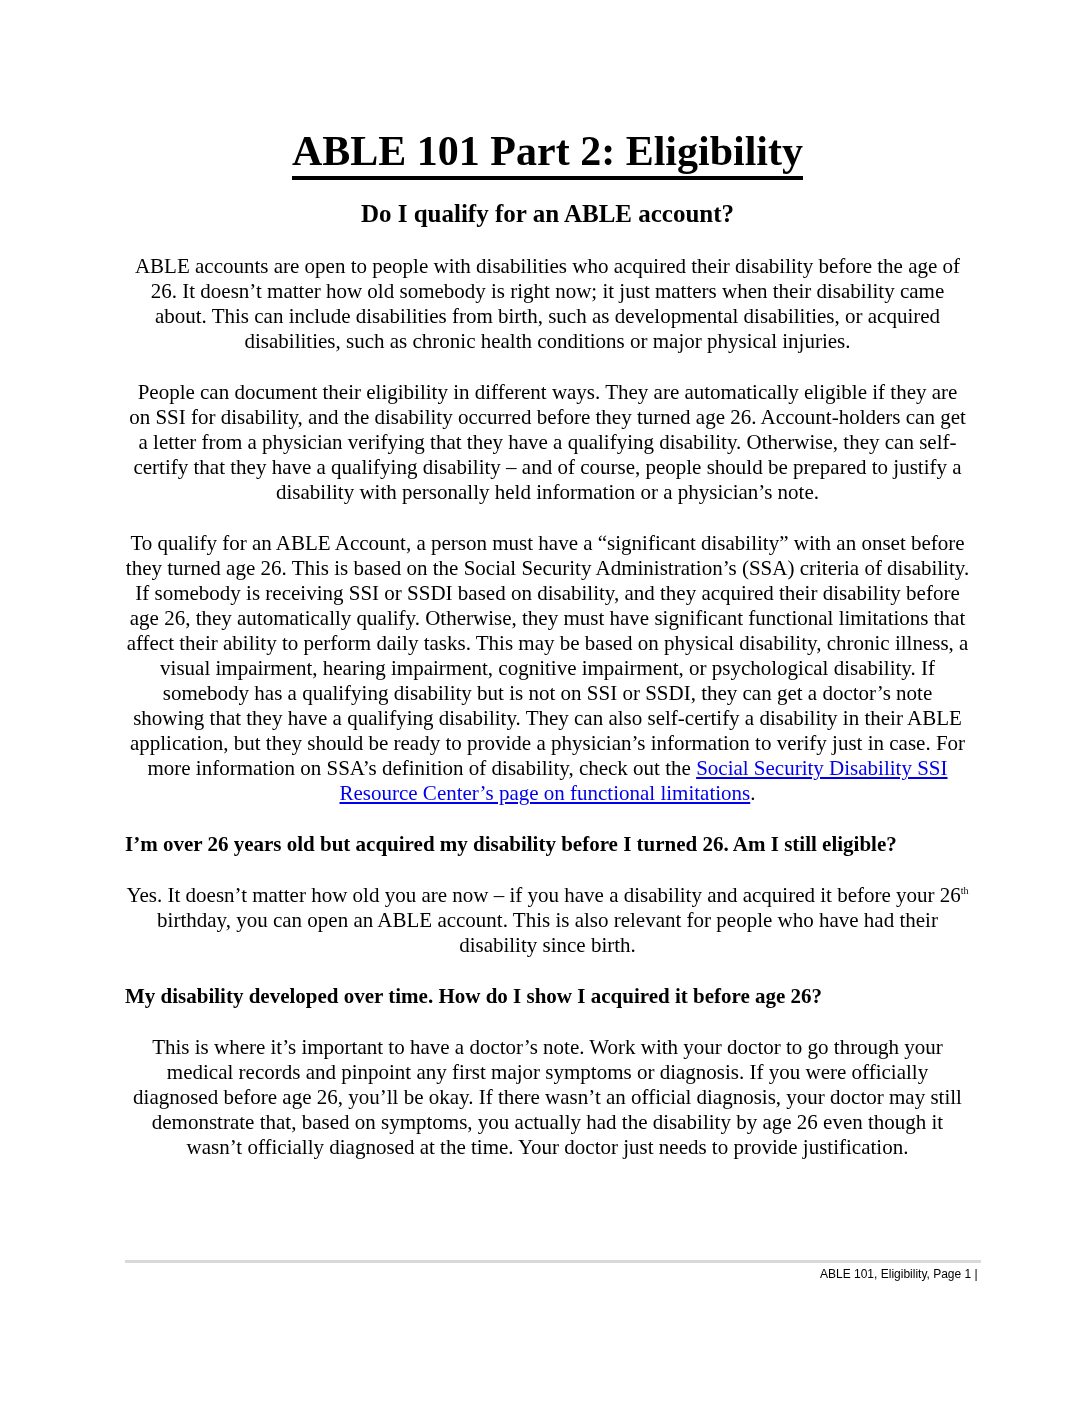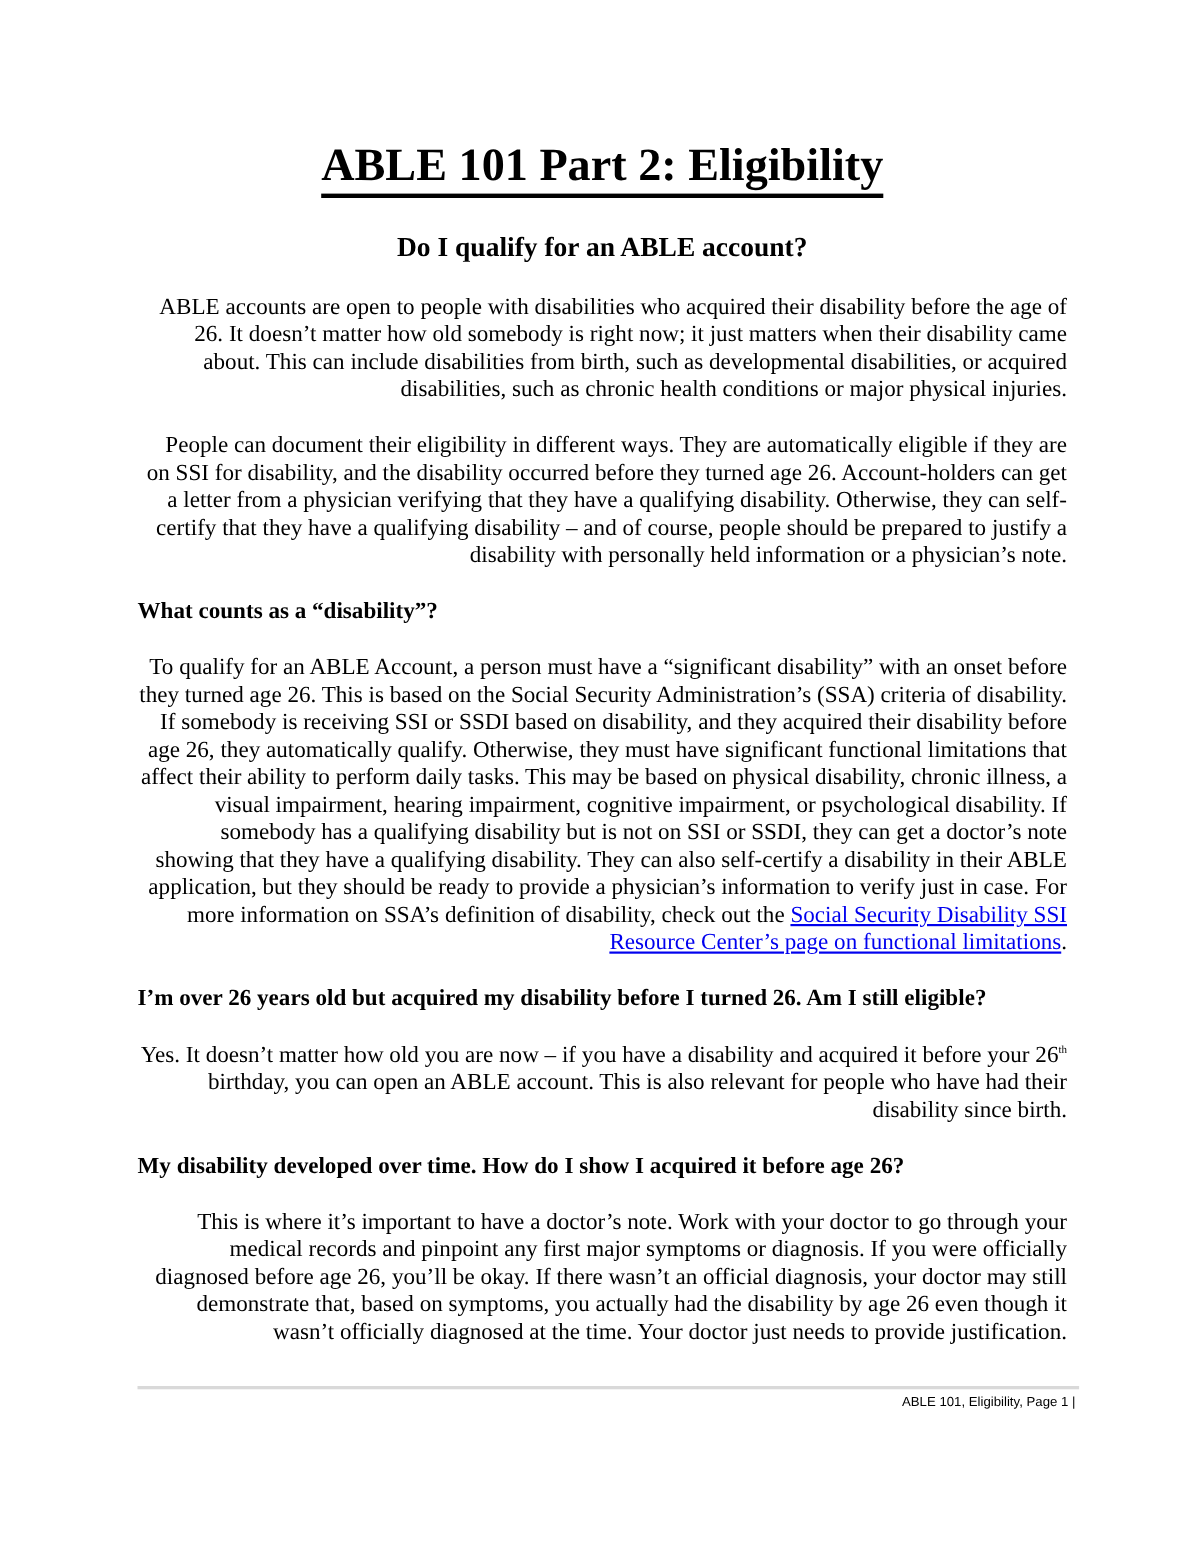--- a/index.html
+++ b/index.html
@@ -34,27 +34,27 @@
   }
   .doc-title .underlined {
     display: inline-block;
     border-bottom: 4px solid #000;
     padding-bottom: 2px;
   }
   .doc-subtitle {
     text-align: center;
     font-size: 25px;
     font-weight: bold;
-    margin: 32px 0 0 0;
+    margin: 20px 0 0 0;
   }
   .para {
     font-size: 21px;
     line-height: 25px;
     margin: 26px 0 0 0;
-    text-align: right;
+    text-align: center;
   }
   .heading {
     font-size: 21px;
     line-height: 25px;
     font-weight: bold;
     margin: 26px 0 0 0;
   }
   .para sup {
     font-size: 10px;
     line-height: 0;
@@ -118,21 +118,20 @@
   <div class="content">
 
     <h1 class="doc-title"><span class="underlined">ABLE 101 Part 2: Eligibility</span></h1>
 
     <h2 class="doc-subtitle">Do I qualify for an ABLE account?</h2>
 
     <p class="para">ABLE accounts are open to people with disabilities who acquired their disability before the age of 26. It doesn’t matter how old somebody is right now; it just matters when their disability came about. This can include disabilities from birth, such as developmental disabilities, or acquired disabilities, such as chronic health conditions or major physical injuries.</p>
 
     <p class="para">People can document their eligibility in different ways. They are automatically eligible if they are on SSI for disability, and the disability occurred before they turned age 26. Account-holders can get a letter from a physician verifying that they have a qualifying disability. Otherwise, they can self-certify that they have a qualifying disability – and of course, people should be prepared to justify a disability with personally held information or a physician’s note.</p>
 
-    <p class="heading">What counts as a “disability”?</p>
 
     <p class="para"><span>To qualify for an ABLE Account, a person must have a “significant disability” with an onset before they turned age 26. This is based on the Social Security Administration’s (SSA) criteria of disability. If somebody is receiving SSI or SSDI based on disability, and they acquired their disability before age 26, they automatically qualify. Otherwise, they must have significant functional limitations that affect their ability to perform daily tasks. This may be based on physical disability, chronic illness, a visual impairment, hearing impairment, cognitive impairment, or psychological disability. If somebody has a qualifying disability but is not on SSI or SSDI, they can get a doctor’s note showing that they have a qualifying disability. They can also self-certify a disability in their ABLE application, but they should be ready to provide a physician’s information to verify just in case. For more information on SSA’s definition of disability, check out the </span><a class="doc-link">Social Security Disability SSI Resource Center’s page on functional limitations</a><span>.</span></p>
 
     <p class="heading">I’m over 26 years old but acquired my disability before I turned 26. Am I still eligible?</p>
 
     <p class="para"><span>Yes. It doesn’t matter how old you are now – if you have a disability and acquired it before your 26</span><sup>th</sup><span> birthday, you can open an ABLE account. This is also relevant for people who have had their disability since birth.</span></p>
 
     <p class="heading">My disability developed over time. How do I show I acquired it before age 26?</p>
 
     <p class="para">This is where it’s important to have a doctor’s note. Work with your doctor to go through your medical records and pinpoint any first major symptoms or diagnosis. If you were officially diagnosed before age 26, you’ll be okay. If there wasn’t an official diagnosis, your doctor may still demonstrate that, based on symptoms, you actually had the disability by age 26 even though it wasn’t officially diagnosed at the time. Your doctor just needs to provide justification.</p>

